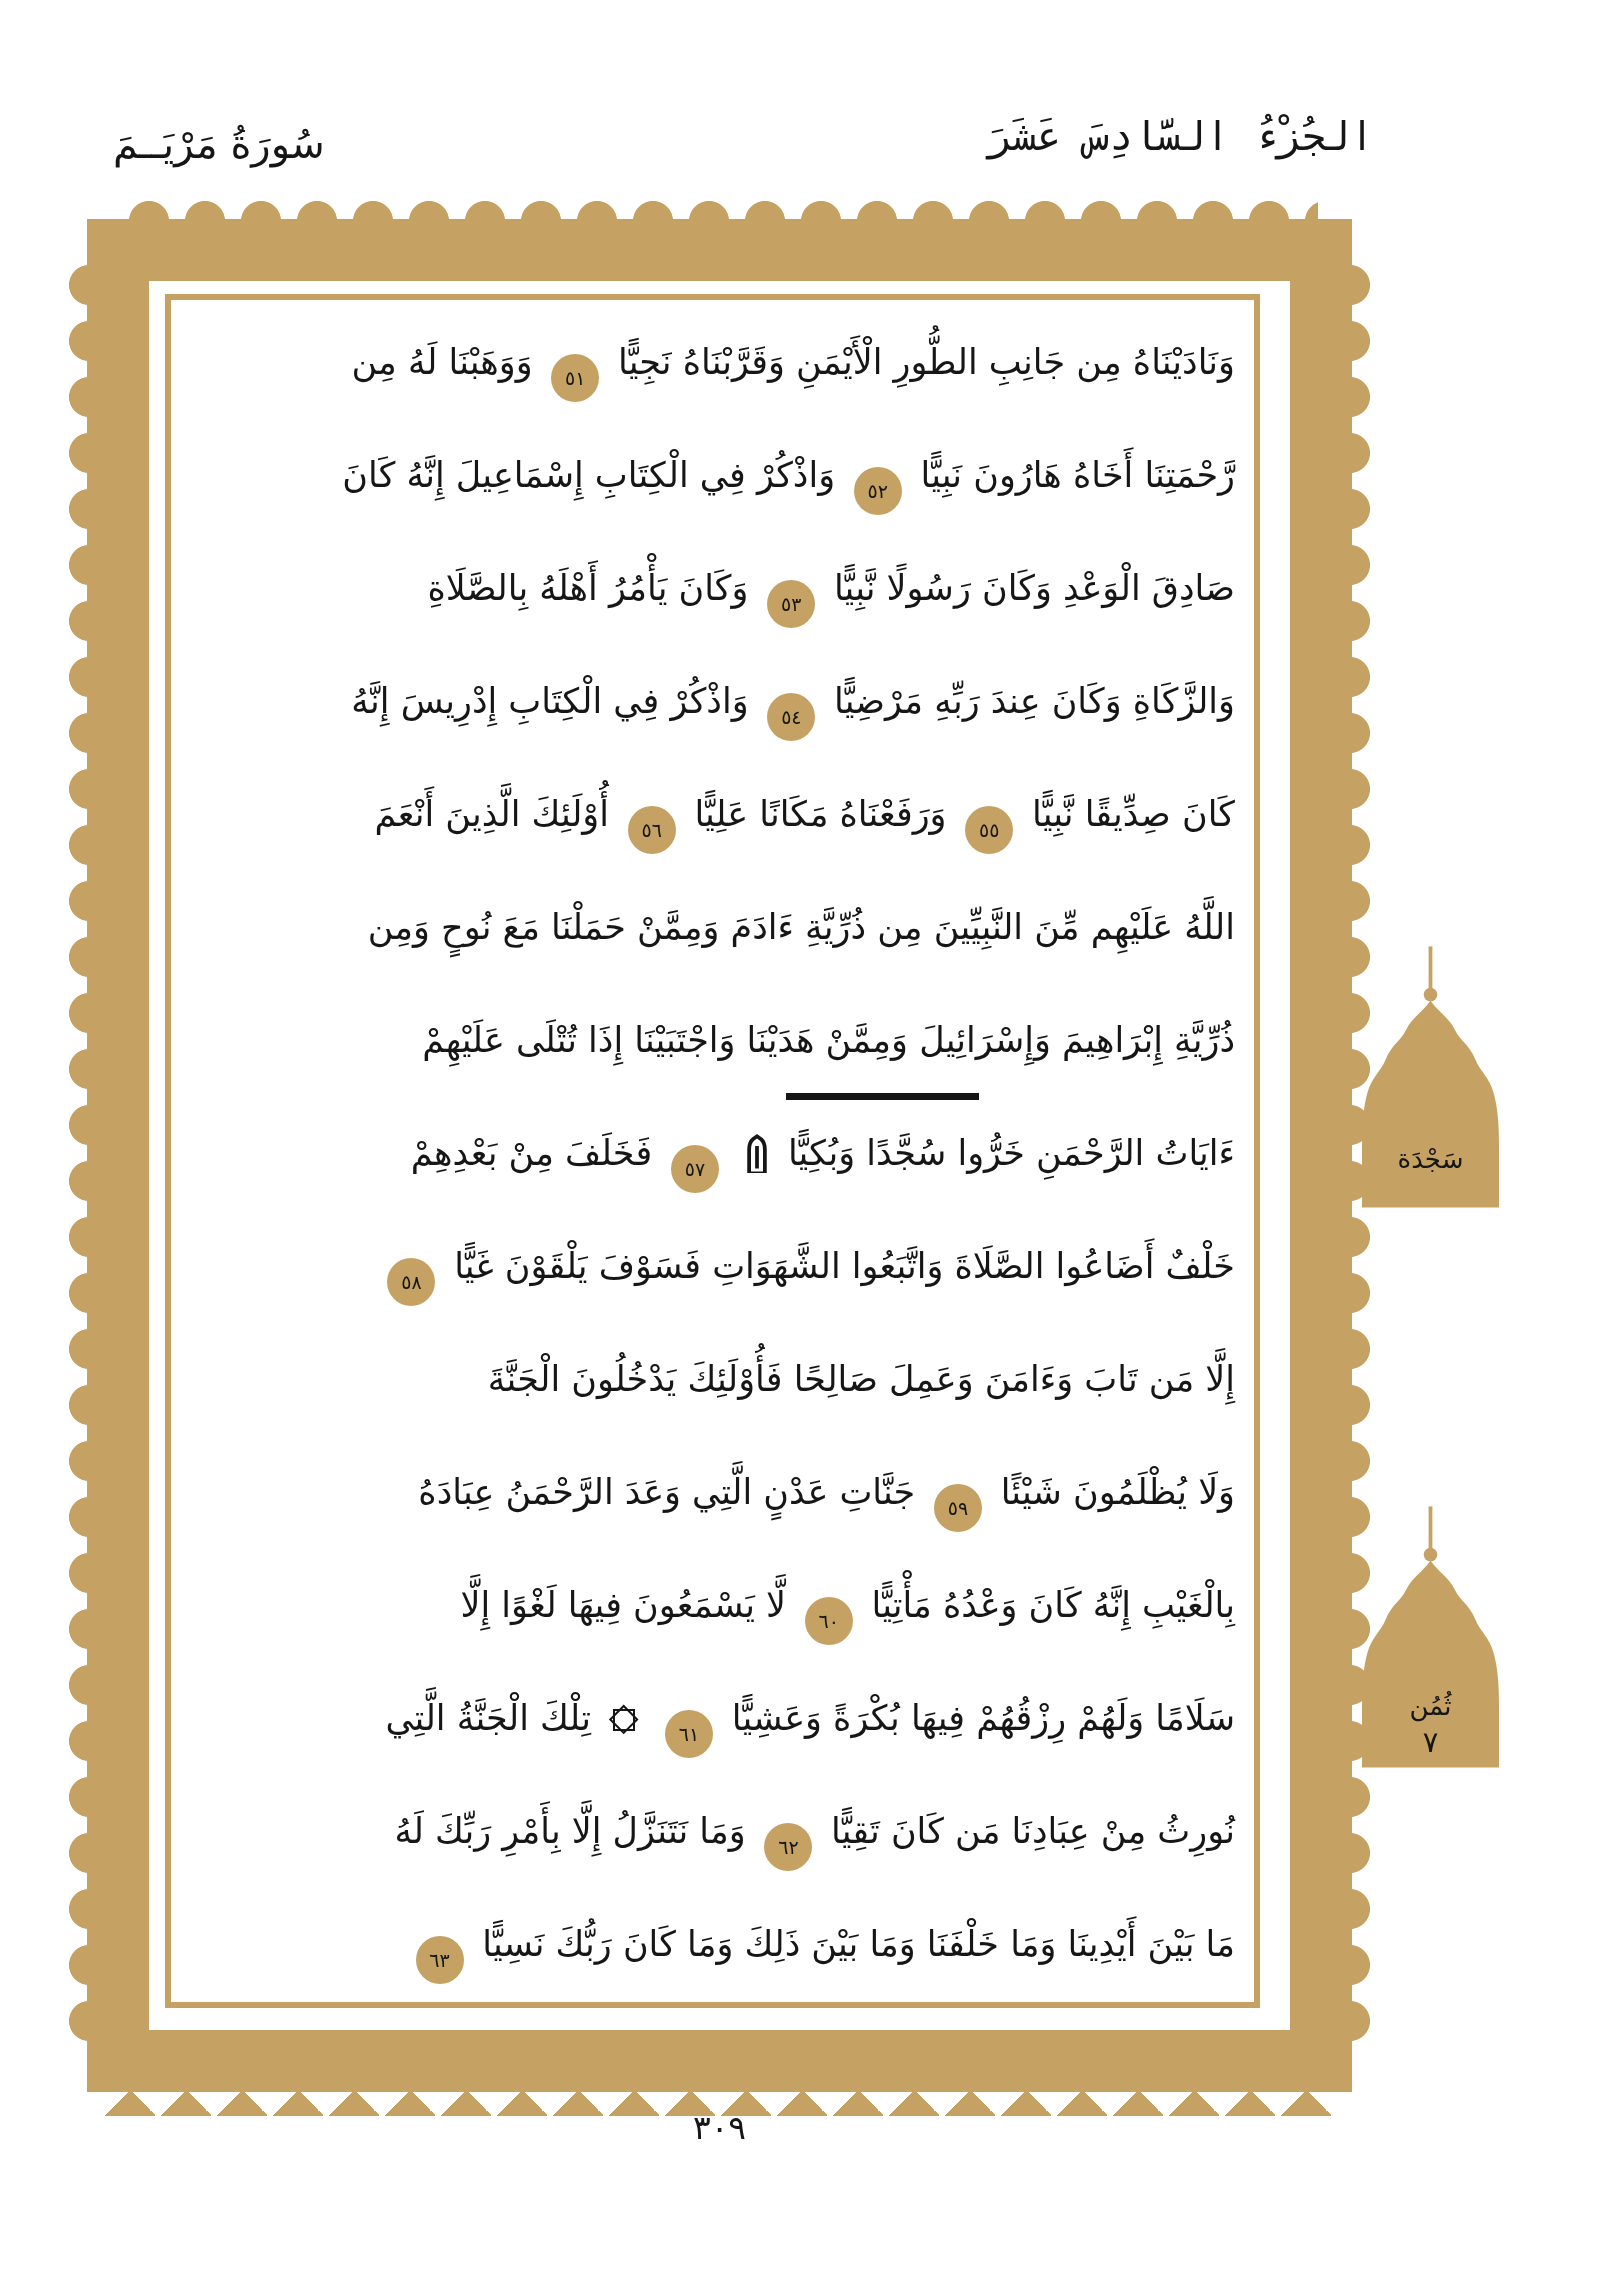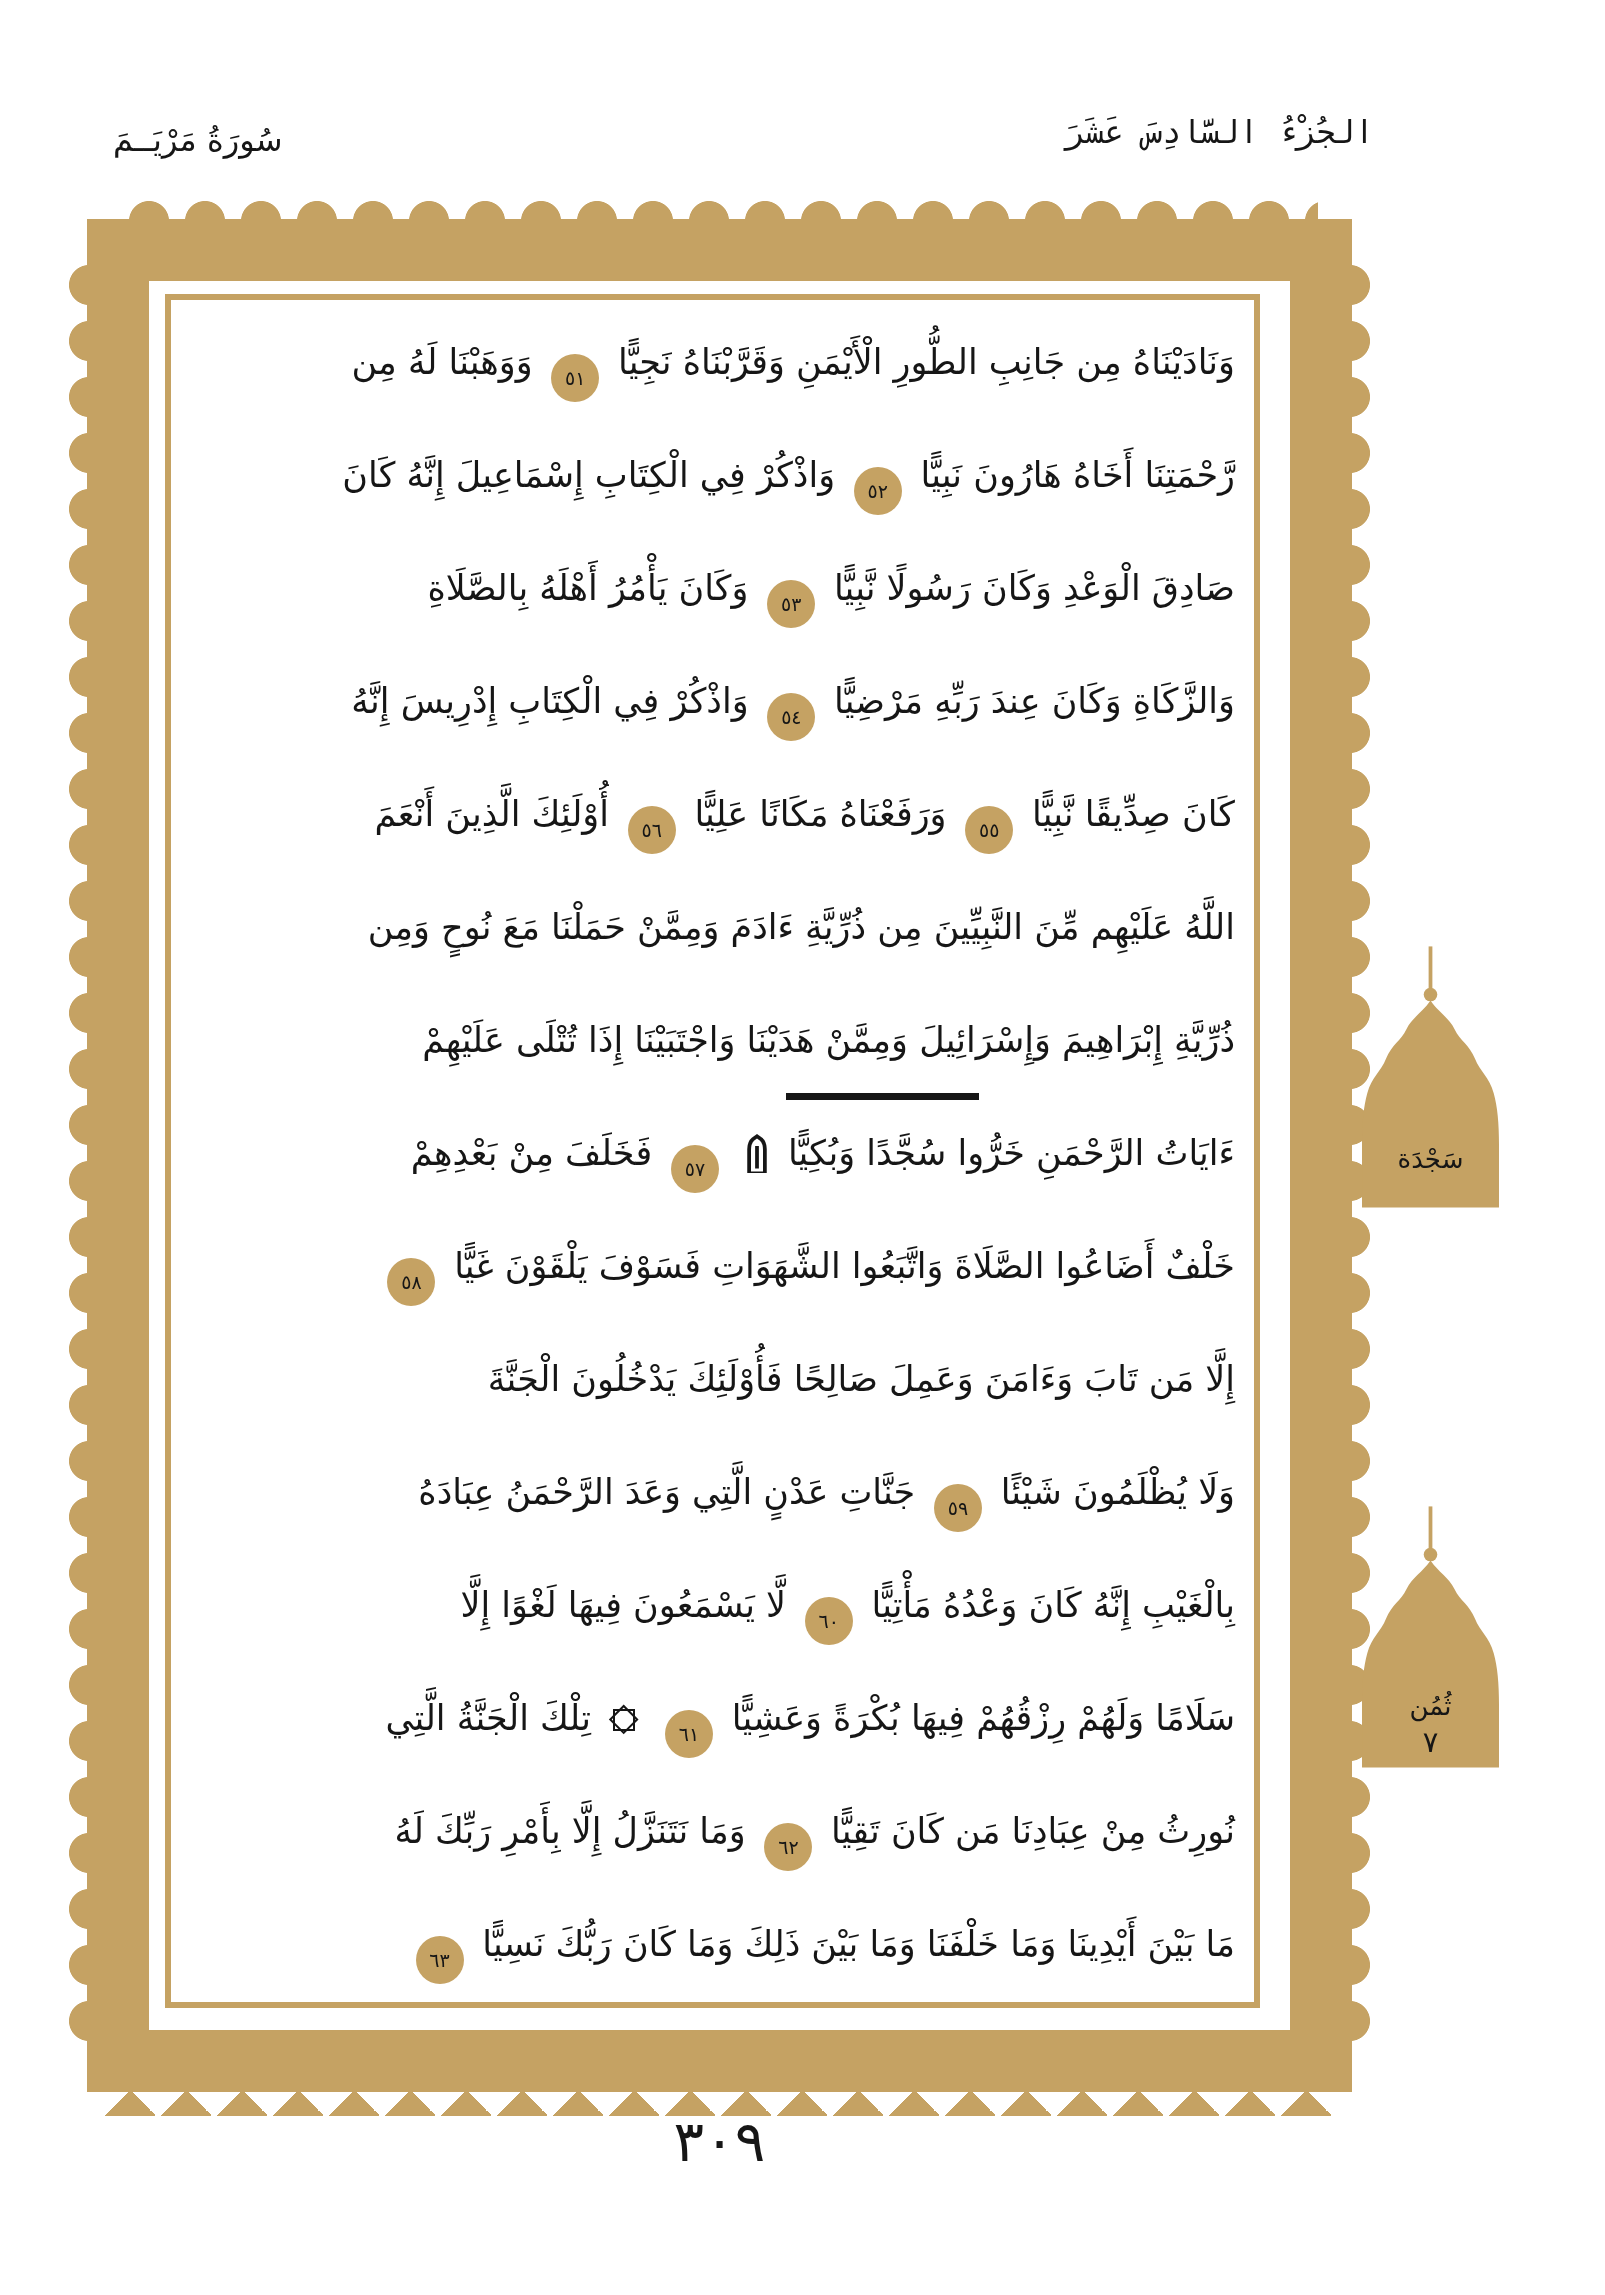--- a/index.html
+++ b/index.html
@@ -5,21 +5,21 @@
   :root{
     --gold:#C5A263;
     --ink:#161616;
     --paper:#FFFFFF;
   }
   *{margin:0;padding:0;box-sizing:border-box;}
   body{background:#fff;font-family:"DejaVu Sans", sans-serif;}
   .page{position:relative;width:1605px;height:2295px;background:var(--paper);overflow:hidden;color:var(--ink);}
 
   
-  .hdr{position:absolute;font-size:32px;color:var(--ink);white-space:nowrap;}
+  .hdr{position:absolute;font-size:40px;color:var(--ink);white-space:nowrap;}
   .hdr-left{left:113px;top:121px;}
   .hdr-right{right:231px;top:113px;font-family:Liberation Mono, monospace;}
 
   
   .band{position:absolute;left:87px;top:219px;width:1265px;height:1873px;
         border:62px solid var(--gold);}
   .bumps-top{position:absolute;left:121px;top:195px;width:1197px;height:26px;
         background:radial-gradient(circle at 50% 100%, var(--gold) 19.6px, transparent 20.4px);
         background-size:56px 26px;background-repeat:repeat-x;}
   .bumps-left{position:absolute;left:63px;top:257px;width:26px;height:1797px;
@@ -58,21 +58,21 @@
   .marker-thumn{left:1359px;top:1506px;}
   .marker svg{position:absolute;left:0;top:0;}
   .marker .mlabel{position:absolute;left:0;width:100%;text-align:center;
         color:var(--ink);font-size:26px;white-space:nowrap;}
   .marker-sajdah .mlabel{bottom:34px;}
   .marker-thumn .mlabel-word{bottom:47px;}
   .marker-thumn .mlabel-num{bottom:9px;font-size:29px;}
 
   
   .pagenum{position:absolute;left:87px;top:2108px;width:1265px;text-align:center;
-        font-size:57px;color:var(--ink);}
+        font-size:33px;color:var(--ink);}
 </style>
 </head>
 <body>
 
 <div class="page">
 
   <div class="hdr hdr-left">سُورَةُ مَرْيَــمَ</div>
   <div class="hdr hdr-right">الجُزْءُ السَّادِسَ عَشَرَ</div>
 
   <div class="bumps-top"></div>

